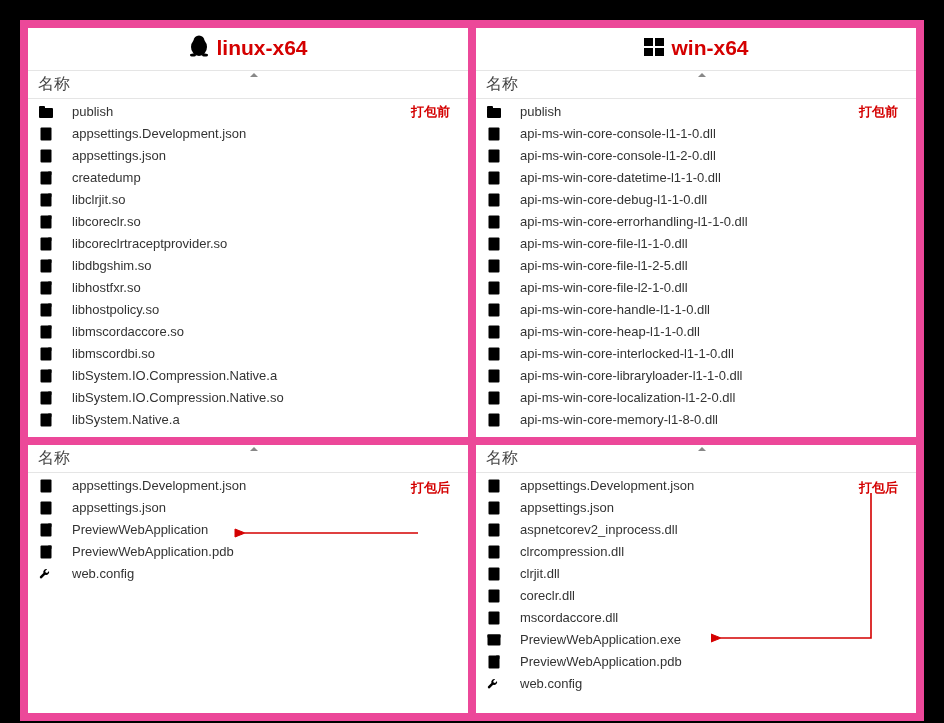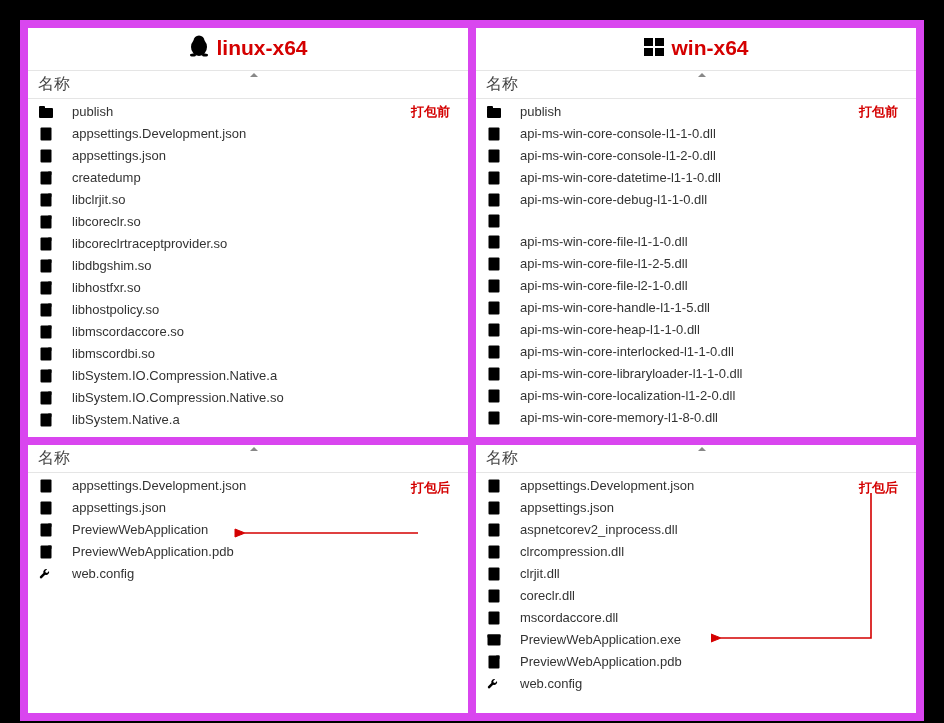--- a/index.html
+++ b/index.html
@@ -10,21 +10,21 @@
     font-size: 13px;
     color: #333;
     padding: 20px;
   }
   .grid {
     display: grid;
     grid-template-columns: 1fr 1fr;
     grid-template-rows: auto auto;
     gap: 8px;
     width: 904px;
-    background: #d946ef;
+    background: #ec4899;
     padding: 8px;
   }
   .panel {
     background: #fff;
     display: flex;
     flex-direction: column;
     position: relative;
   }
   .panel-title {
     text-align: center;
@@ -339,20 +339,21 @@
               </svg>
             </span>
             <span class="label">api-ms-win-core-debug-l1-1-0.dll</span>
           </li>
           <li class="file-row">
             <span class="icon ic-gear">
               <svg width="16" height="16" viewBox="0 0 16 16">
                 <use href="#ic-gear"></use>
               </svg>
             </span>
+            <span class="label">api-ms-win-core-errorhandling-l1-1-0.dll</span>
           </li>
           <li class="file-row">
             <span class="icon ic-gear">
               <svg width="16" height="16" viewBox="0 0 16 16">
                 <use href="#ic-gear"></use>
               </svg>
             </span>
             <span class="label">api-ms-win-core-file-l1-1-0.dll</span>
           </li>
           <li class="file-row">
@@ -370,21 +371,21 @@
               </svg>
             </span>
             <span class="label">api-ms-win-core-file-l2-1-0.dll</span>
           </li>
           <li class="file-row">
             <span class="icon ic-gear">
               <svg width="16" height="16" viewBox="0 0 16 16">
                 <use href="#ic-gear"></use>
               </svg>
             </span>
-            <span class="label">api-ms-win-core-handle-l1-1-5.dll</span>
+            <span class="label">api-ms-win-core-handle-l1-1-0.dll</span>
           </li>
           <li class="file-row">
             <span class="icon ic-gear">
               <svg width="16" height="16" viewBox="0 0 16 16">
                 <use href="#ic-gear"></use>
               </svg>
             </span>
             <span class="label">api-ms-win-core-heap-l1-1-0.dll</span>
           </li>
           <li class="file-row">

